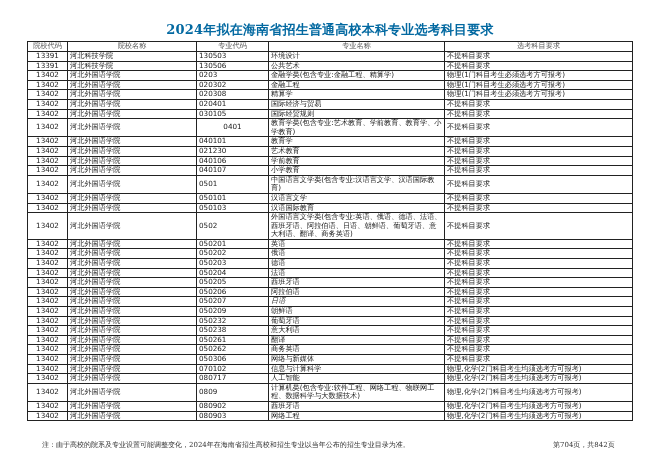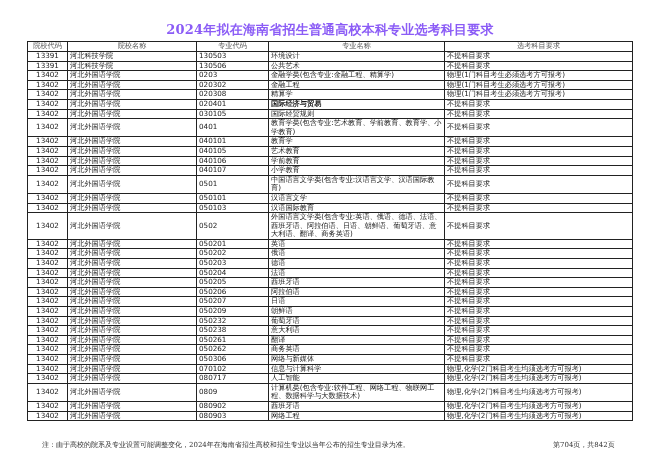--- a/index.html
+++ b/index.html
@@ -1,17 +1,17 @@
 <!DOCTYPE html>
 <html><head>
 <meta charset="utf-8">
 <style>
   html, body { margin: 0; padding: 0; background: #ffffff; }
   body { width: 660px; height: 466px; position: relative; overflow: hidden; font-family: "DejaVu Sans", "Liberation Sans", sans-serif; color: #1a1a1a; }
-  .title { position: absolute; left: 0; width: 660px; top: 21px; text-align: center; font-family: "DejaVu Serif", "Liberation Serif", serif; font-weight: bold; font-size: 13px; letter-spacing: 0.2px; color: #8b5cf6; }
+  .title { position: absolute; left: 0; width: 660px; top: 21px; text-align: center; font-family: "DejaVu Serif", "Liberation Serif", serif; font-weight: bold; font-size: 13px; letter-spacing: 0.2px; color: #0369a1; }
   table { position: absolute; left: 27px; top: 41px; width: 605px; border-collapse: collapse; table-layout: fixed; }
   td, th { border: 1px solid #222; padding: 0 2px; font-size: 7.2px; line-height: 8.6px; height: 8.6px; vertical-align: middle; white-space: normal; overflow: hidden; font-weight: normal; }
   th { color: #555; font-family: "DejaVu Serif", "Liberation Serif", serif; text-align: center; height: 9px; }
   td.code { text-align: center; }
   td.left { text-align: left; }
   .footer-note { position: absolute; left: 42px; top: 440px; font-size: 7px; color: #333; font-family: "DejaVu Serif", "Liberation Serif", serif; }
   .footer-page { position: absolute; left: 553px; top: 440px; font-size: 7px; color: #333; font-family: "DejaVu Serif", "Liberation Serif", serif; }
 </style>
 </head>
 <body>
@@ -68,48 +68,48 @@
         <td class="code" style="height: 8.6px;">13402</td>
         <td class="left" style="height: 8.6px;">河北外国语学院</td>
         <td class="left" style="height: 8.6px;">020308</td>
         <td class="left" style="height: 8.6px;">精算学</td>
         <td class="left" style="height: 8.6px;">物理(1门科目考生必须选考方可报考)</td>
       </tr>
       <tr>
         <td class="code" style="height: 8.6px;">13402</td>
         <td class="left" style="height: 8.6px;">河北外国语学院</td>
         <td class="left" style="height: 8.6px;">020401</td>
-        <td class="left" style="height: 8.6px; font-weight: bold;">国际经济与贸易</td>
+        <td class="left" style="height: 8.6px;">国际经济与贸易</td>
         <td class="left" style="height: 8.6px;">不提科目要求</td>
       </tr>
       <tr>
         <td class="code" style="height: 8.6px;">13402</td>
         <td class="left" style="height: 8.6px;">河北外国语学院</td>
         <td class="left" style="height: 8.6px;">030105</td>
         <td class="left" style="height: 8.6px;">国际经贸规则</td>
         <td class="left" style="height: 8.6px;">不提科目要求</td>
       </tr>
       <tr>
         <td class="code" style="height: 17.2px;">13402</td>
         <td class="left" style="height: 17.2px;">河北外国语学院</td>
-        <td class="left" style="height: 17.2px;">0401</td>
+        <td class="left" style="height: 17.2px; text-align: center;">0401</td>
         <td class="left" style="height: 17.2px;">教育学类(包含专业:艺术教育、学前教育、教育学、小学教育)</td>
         <td class="left" style="height: 17.2px;">不提科目要求</td>
       </tr>
       <tr>
         <td class="code" style="height: 8.6px;">13402</td>
         <td class="left" style="height: 8.6px;">河北外国语学院</td>
         <td class="left" style="height: 8.6px; margin-left: 16px;">040101</td>
         <td class="left" style="height: 8.6px;">教育学</td>
         <td class="left" style="height: 8.6px;">不提科目要求</td>
       </tr>
       <tr>
         <td class="code" style="height: 8.6px;">13402</td>
         <td class="left" style="height: 8.6px;">河北外国语学院</td>
-        <td class="left" style="height: 8.6px;">040105</td>
+        <td class="left" style="height: 8.6px;">021230</td>
         <td class="left" style="height: 8.6px;">艺术教育</td>
         <td class="left" style="height: 8.6px;">不提科目要求</td>
       </tr>
       <tr>
         <td class="code" style="height: 8.6px;">13402</td>
         <td class="left" style="height: 8.6px;">河北外国语学院</td>
         <td class="left" style="height: 8.6px;">040106</td>
         <td class="left" style="height: 8.6px;">学前教育</td>
         <td class="left" style="height: 8.6px;">不提科目要求</td>
       </tr>
@@ -187,21 +187,21 @@
         <td class="code" style="height: 8.6px;">13402</td>
         <td class="left" style="height: 8.6px;">河北外国语学院</td>
         <td class="left" style="height: 8.6px;">050206</td>
         <td class="left" style="height: 8.6px;">阿拉伯语</td>
         <td class="left" style="height: 8.6px;">不提科目要求</td>
       </tr>
       <tr>
         <td class="code" style="height: 8.6px;">13402</td>
         <td class="left" style="height: 8.6px;">河北外国语学院</td>
         <td class="left" style="height: 8.6px;">050207</td>
-        <td class="left" style="height: 8.6px;">日语</td>
+        <td class="left" style="height: 8.6px; font-style: italic;">日语</td>
         <td class="left" style="height: 8.6px;">不提科目要求</td>
       </tr>
       <tr>
         <td class="code" style="height: 8.6px;">13402</td>
         <td class="left" style="height: 8.6px;">河北外国语学院</td>
         <td class="left" style="height: 8.6px;">050209</td>
         <td class="left" style="height: 8.6px;">朝鲜语</td>
         <td class="left" style="height: 8.6px;">不提科目要求</td>
       </tr>
       <tr>

